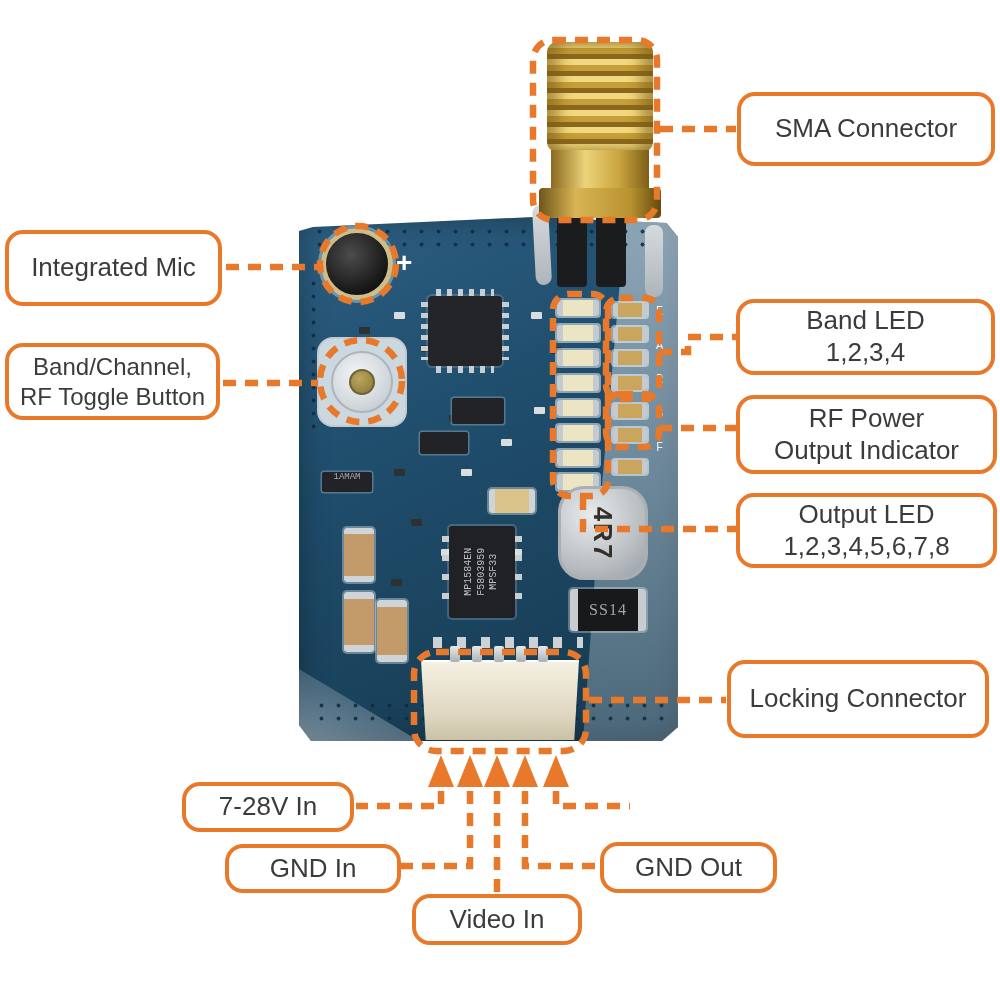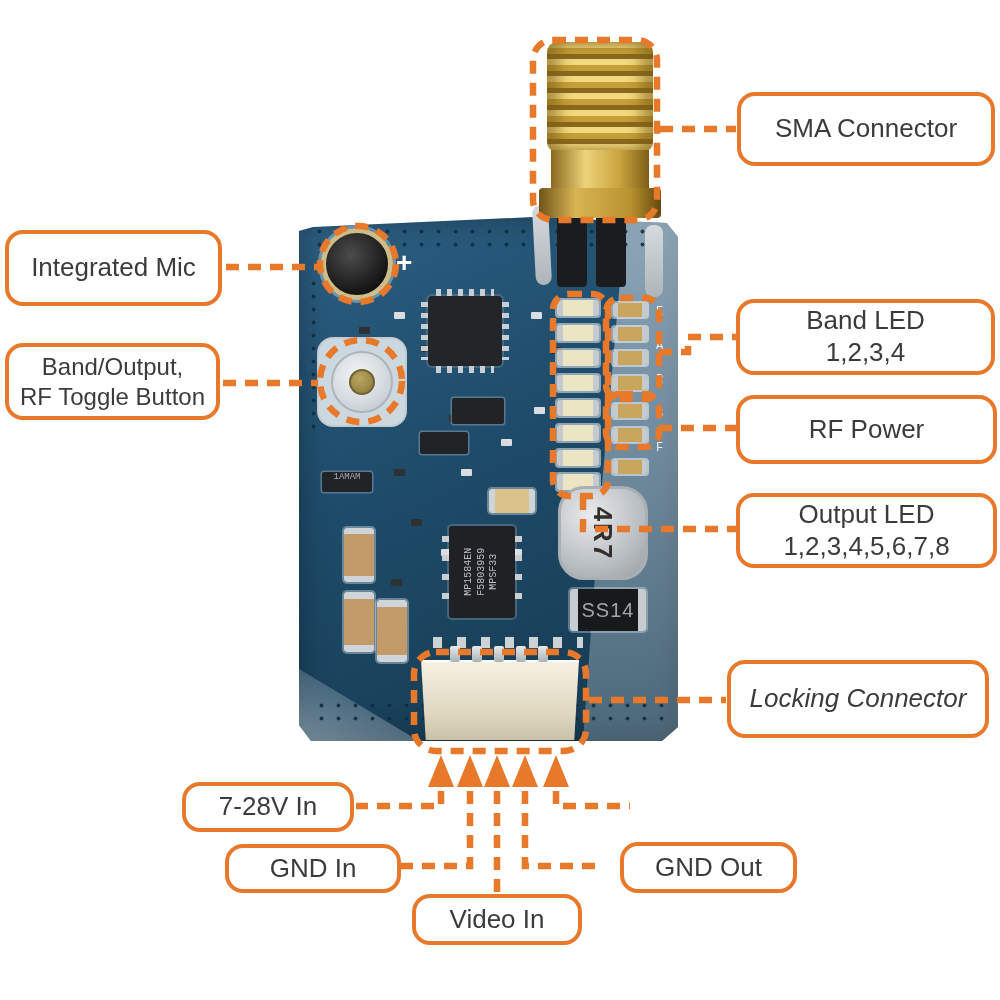--- a/index.html
+++ b/index.html
@@ -63,21 +63,21 @@
     position:absolute;left:259px;top:269px;width:90px;height:94px;border-radius:26px;
     background:radial-gradient(circle at 35% 30%,#e9ebed,#b9bec2 62%,#989ea3);
     border:3px solid #a9afb3;box-sizing:border-box;display:flex;align-items:center;justify-content:center;
   }
   .inductor span{transform:rotate(90deg);font-weight:bold;font-size:26px;color:#33302a;letter-spacing:2px;}
   .diode{
     position:absolute;left:271px;top:372px;width:76px;height:42px;border-radius:3px;
     background:linear-gradient(90deg,#c7ccd0 0 10%,#18191b 10% 90%,#c7ccd0 90%);
     display:flex;align-items:center;justify-content:center;box-shadow:0 0 0 2px rgba(255,255,255,.3);
   }
-  .diode span{color:#9fa6ab;font-size:20px;letter-spacing:1px;}
+  .diode span{color:#9fa6ab;font-size:16px;letter-spacing:1px;font-family:Liberation Serif, serif;}
   .soic{
     position:absolute;left:150px;top:309px;width:66px;height:92px;background:#1f2124;border-radius:3px;
     display:flex;align-items:center;justify-content:center;box-shadow:0 0 0 2px rgba(255,255,255,.18);
   }
   .soic .txt{transform:rotate(-90deg);display:flex;flex-direction:column;align-items:center;line-height:1.25;}
   .soic .txt span{font-size:10px;color:#b9c0c6;font-family:"Liberation Mono",monospace;white-space:nowrap;}
   .soic .pl,.soic .pr{position:absolute;top:10px;width:7px;height:72px;background:repeating-linear-gradient(180deg,#c9ced2 0 6px,transparent 6px 19px);}
   .cap{position:absolute;background:linear-gradient(180deg,#cfd4d8 0 12%,#c39a6a 12% 88%,#cfd4d8 88%);border-radius:3px;box-shadow:0 0 0 2px rgba(255,255,255,.35);}
   .sot{position:absolute;background:#212326;border-radius:2px;box-shadow:0 0 0 1.5px rgba(255,255,255,.25);display:flex;align-items:flex-start;justify-content:center;}
   .sot span{color:#a7adb2;font-size:9px;font-family:"Liberation Mono",monospace;}
@@ -245,52 +245,53 @@
 
   <div class="callout" style="left:737px;top:92px;width:258px;height:74px;">
     <span>SMA Connector</span>
   </div>
 
   <div class="callout" style="left:5px;top:230px;width:217px;height:76px;">
     <span>Integrated Mic</span>
   </div>
 
   <div class="callout" style="left:5px;top:343px;width:215px;height:77px;font-size:24px;">
-    <span>Band/Output,</span>
+    <span>Band/Channel,</span>
     <span>RF Toggle Button</span>
   </div>
 
   <div class="callout" style="left:736px;top:299px;width:259px;height:76px;">
     <span>Band LED</span>
     <span>1,2,3,4</span>
   </div>
 
-  <div class="callout" style="left:736px;top:395px;width:261px;height:69px;">
+  <div class="callout" style="left:736px;top:395px;width:261px;height:79px;">
     <span>RF Power</span>
+    <span>Output Indicator</span>
   </div>
 
   <div class="callout" style="left:736px;top:493px;width:261px;height:75px;">
     <span>Output LED</span>
     <span>1,2,3,4,5,6,7,8</span>
   </div>
 
-  <div class="callout" style="left:727px;top:660px;width:262px;height:78px;font-style:italic;">
+  <div class="callout" style="left:727px;top:660px;width:262px;height:78px;">
     <span>Locking Connector</span>
   </div>
 
   <div class="callout" style="left:182px;top:782px;width:172px;height:50px;">
     <span>7-28V In</span>
   </div>
 
   <div class="callout" style="left:225px;top:844px;width:176px;height:49px;">
     <span>GND In</span>
   </div>
 
   <div class="callout" style="left:412px;top:894px;width:170px;height:51px;">
     <span>Video In</span>
   </div>
 
 
-  <div class="callout" style="left:600px;top:842px;width:177px;height:51px;margin-left:20px;">
+  <div class="callout" style="left:600px;top:842px;width:177px;height:51px;">
     <span>GND Out</span>
   </div>
 
 </div>
 
 </body></html>

